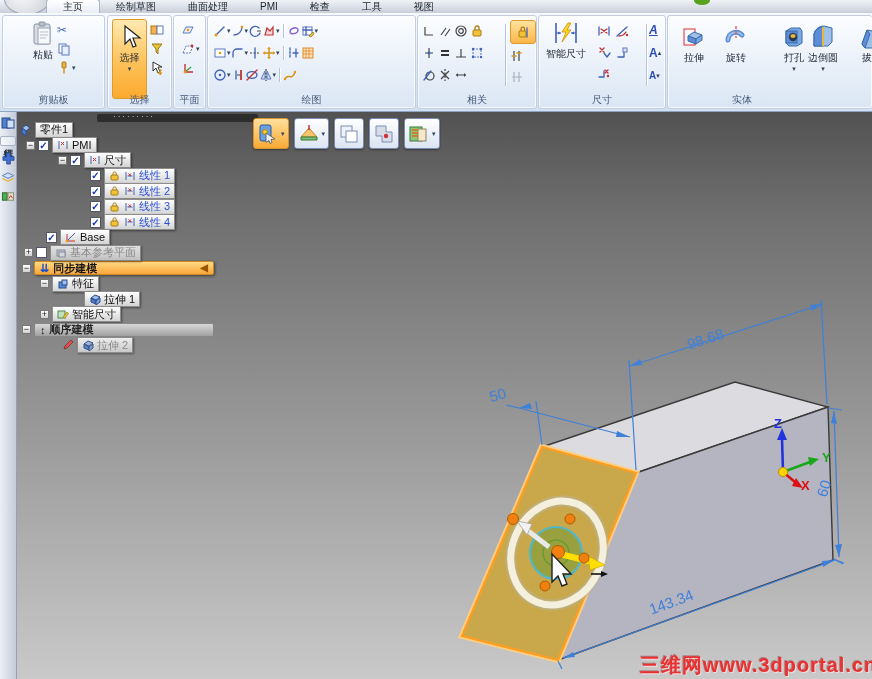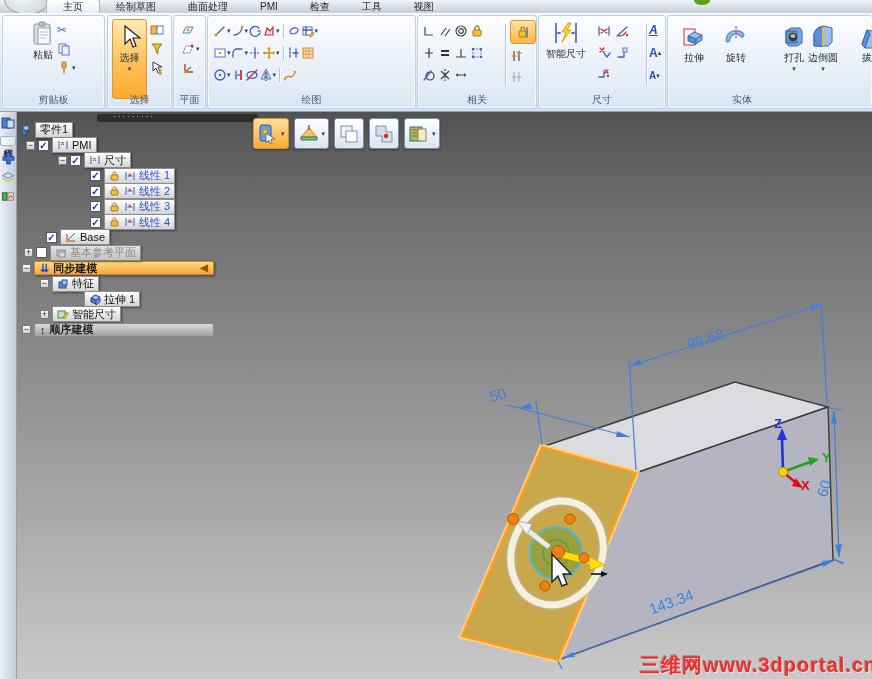--- a/index.html
+++ b/index.html
@@ -837,16 +837,29 @@
     </div>
 
     <div class="trow" style="margin-left:4px;">
       <span class="exp">−</span>
       <span class="bar gray">
         <span style="font-weight:bold;font-size:11px;color:#222;">↕</span>
         <span>顺序建模</span>
       </span>
     </div>
 
+    <div class="trow" style="margin-left:44px;">
+      <svg class="ti" viewBox="0 0 12 12">
+          <path d="M2 10l1-3 6-6 2 2-6 6z" fill="#e05050" stroke="#8a1a1a" stroke-width=".7"></path>
+        </svg>
+      <span class="chip" style="opacity:.85;">
+        <svg class="ti" viewBox="0 0 12 12">
+            <path d="M2 5l4-3 5 2-4 3z" fill="#9dbfe8" stroke="#2a4a88"></path>
+            <path d="M2 5v4l5 2V8z" fill="#4f7fd0" stroke="#2a4a88"></path>
+            <path d="M7 8l4-3v4l-4 3z" fill="#7aa8e0" stroke="#2a4a88"></path>
+          </svg>
+        <span class="graytxt">拉伸 2</span>
+      </span>
+    </div>
   </div>
 
   <div class="watermark">三维网www.3dportal.cn</div>
 </div>
 
 </body></html>

